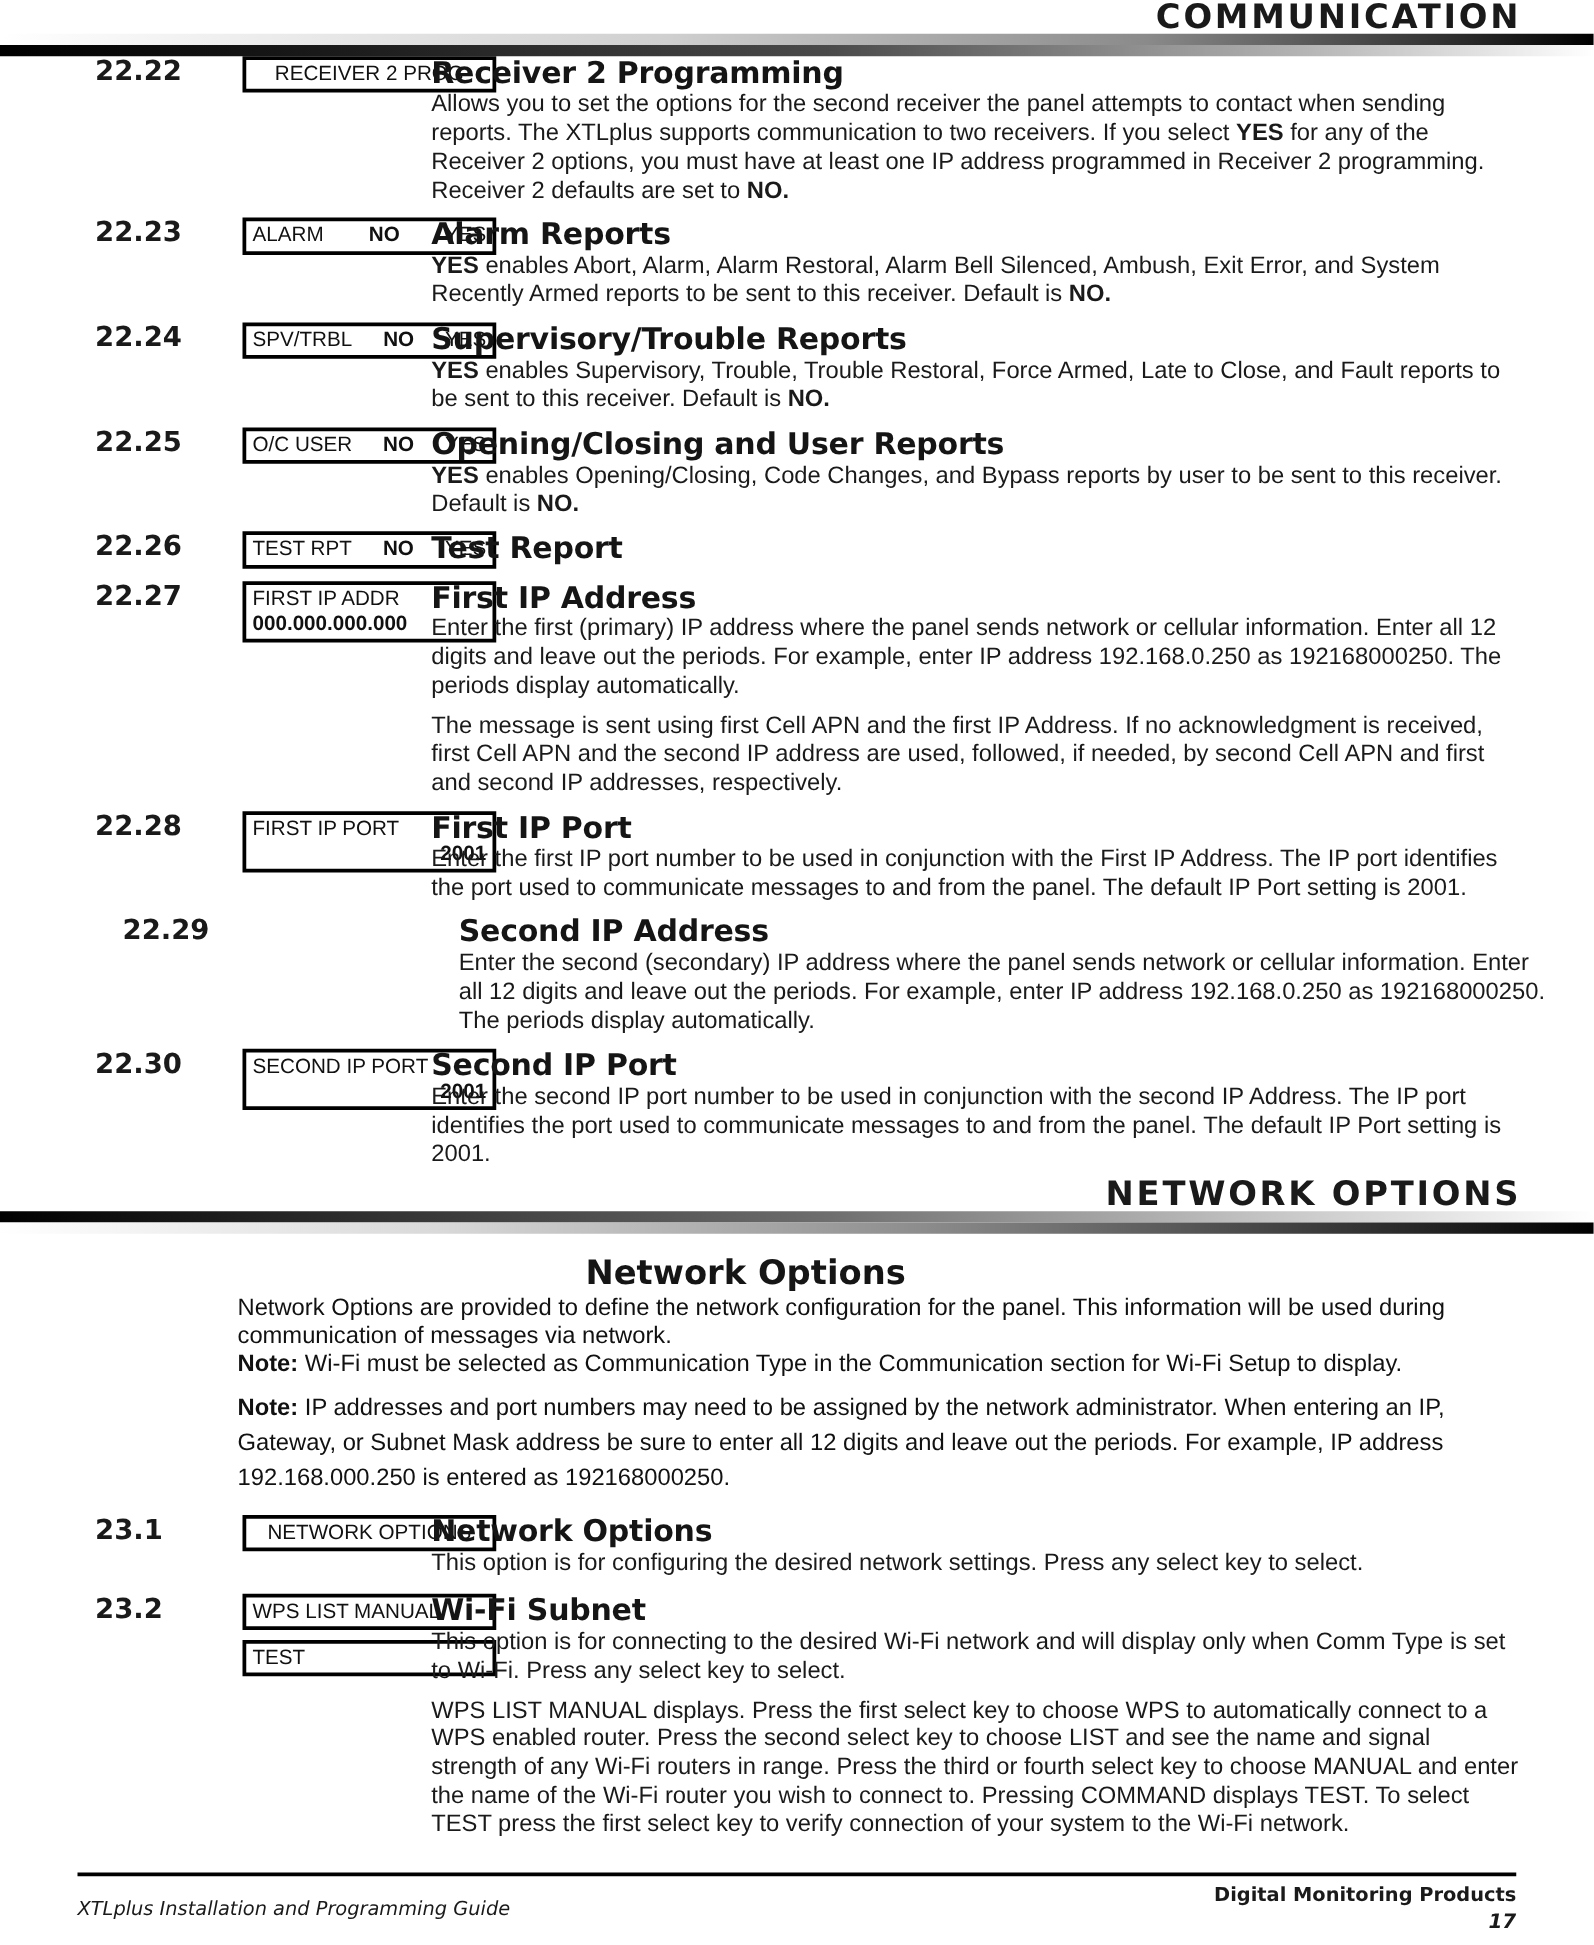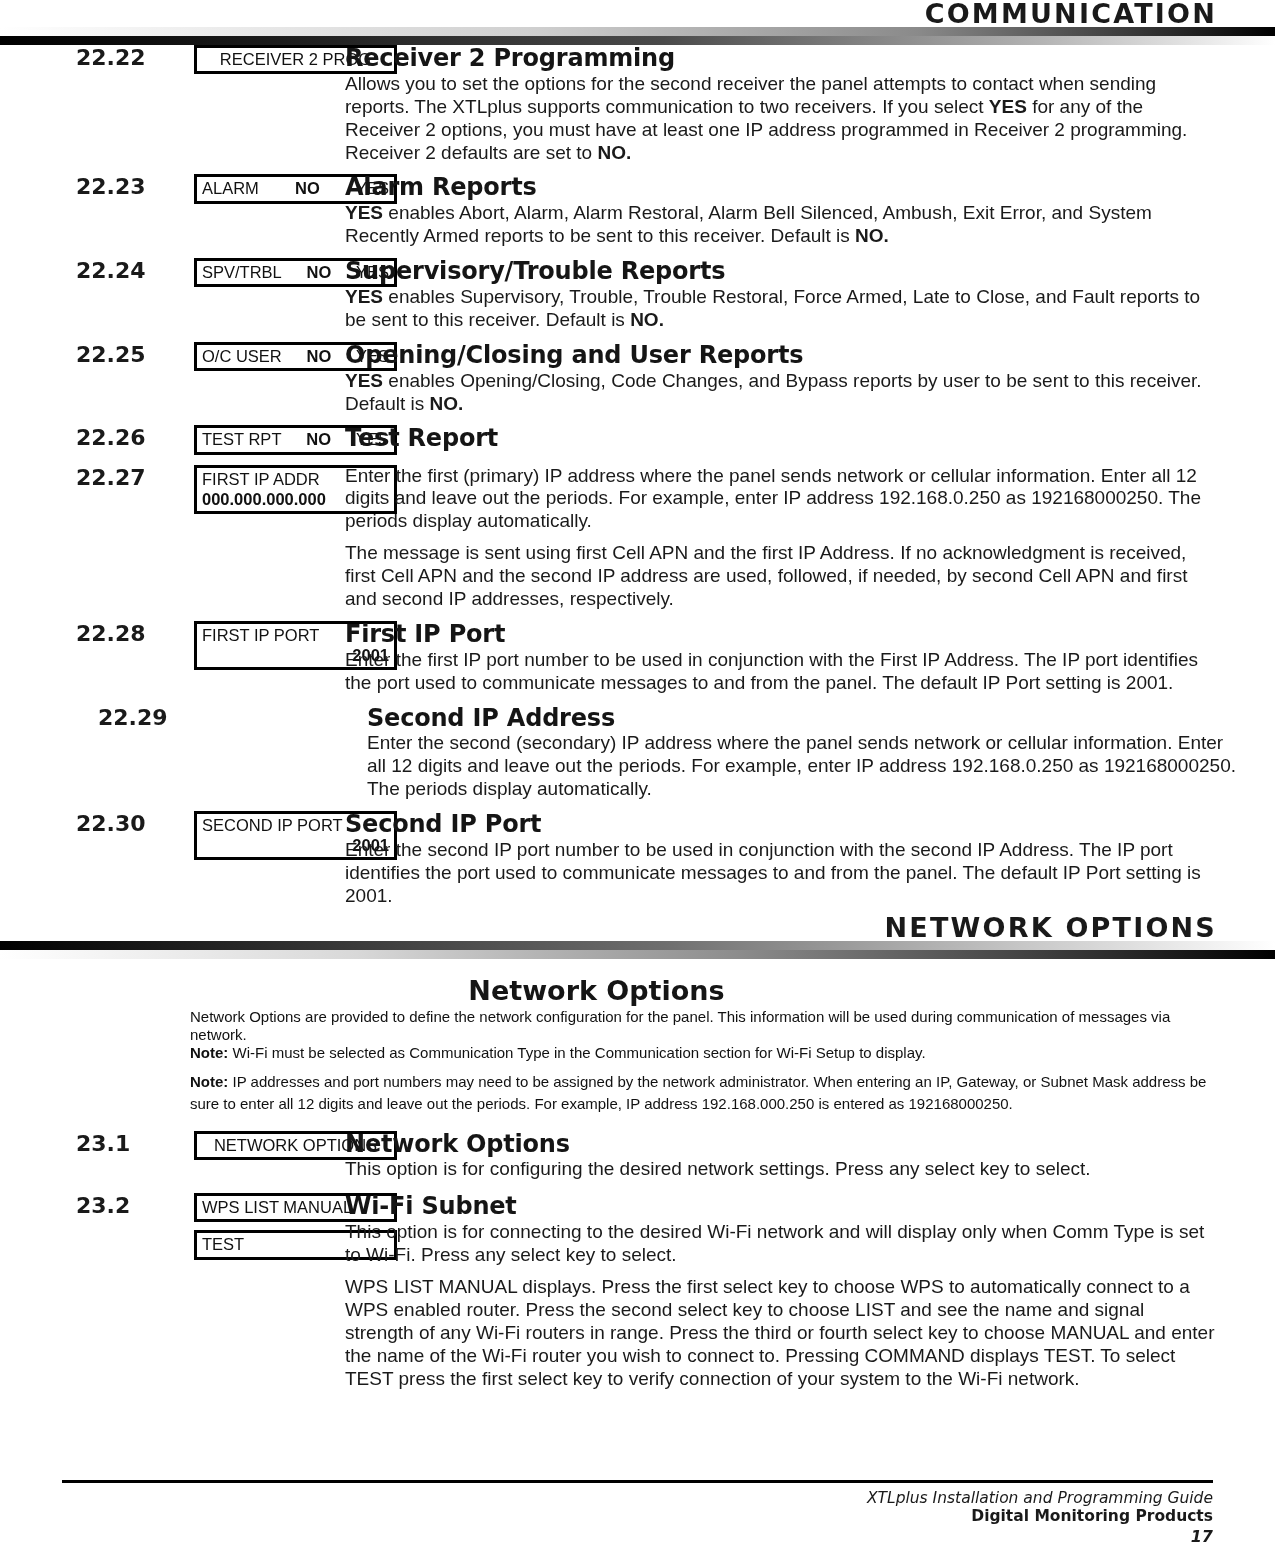--- a/index.html
+++ b/index.html
@@ -110,31 +110,31 @@
   .intro-wrap { padding-left: 190px; padding-right: 62px; }
   .intro-title {
     text-align: center;
     font-size: 27px;
     font-weight: bold;
     font-family: "DejaVu Sans", sans-serif;
     margin: 0 0 2px 0;
     color: #151515;
     padding-right: 210px;
   }
-  .intro-p { margin: 0; font-size: 15px; line-height: 1.21; }
+  .intro-p { margin: 0; font-size: 19px; line-height: 1.21; }
   .intro-p.loose { margin-top: 9px; line-height: 1.45; }
 
   
   .footer {
     position: absolute;
     left: 0; right: 0; bottom: 0;
     padding: 0 62px 10px 62px;
   }
   .footer-rule { height: 3px; background: #000000; width: 100%; margin-bottom: 6px; }
-  .footer-inner { display: flex; justify-content: space-between; align-items: flex-end; flex-direction: column; }
+  .footer-inner { display: flex; justify-content: space-between; align-items: center; }
   .footer-left { font-style: italic; font-size: 15.5px; color: #1a1a1a; font-family: "DejaVu Sans", sans-serif; }
   .footer-right { text-align: right; }
   .footer-company { font-weight: bold; font-size: 15.5px; color: #1a1a1a; font-family: "DejaVu Sans", sans-serif; }
   .footer-page { font-style: italic; font-weight: bold; font-size: 16px; color: #1a1a1a; margin-top: 2px; font-family: "DejaVu Sans", sans-serif; }
 </style>
 </head>
 <body>
 
 <div class="banner">
   <div class="banner-title">COMMUNICATION</div>
@@ -229,20 +229,21 @@
           <div class="lcd">
             <div class="lcd-line">
               <span>FIRST IP ADDR</span>
             </div>
             <div class="lcd-line">
               <span class="lcd-bold">000.000.000.000</span>
             </div>
           </div>
         </div>
         <div class="col-text">
+          <h2 class="head">First IP Address</h2>
           <p class="body">Enter the first (primary) IP address where the panel sends network or cellular information. Enter all 12 digits and leave out the periods. For example, enter IP address 192.168.0.250 as 192168000250. The periods display automatically.</p>
           <p class="body">The message is sent using first Cell APN and the first IP Address. If no acknowledgment is received, first Cell APN and the second IP address are used, followed, if needed, by second Cell APN and first and second IP addresses, respectively.</p>
         </div>
       </div>
       <div class="row" style="margin-bottom: 10px;">
         <div class="col-num">22.28</div>
         <div class="col-lcd">
           <div class="lcd">
             <div class="lcd-line">
               <span>FIRST IP PORT</span>

